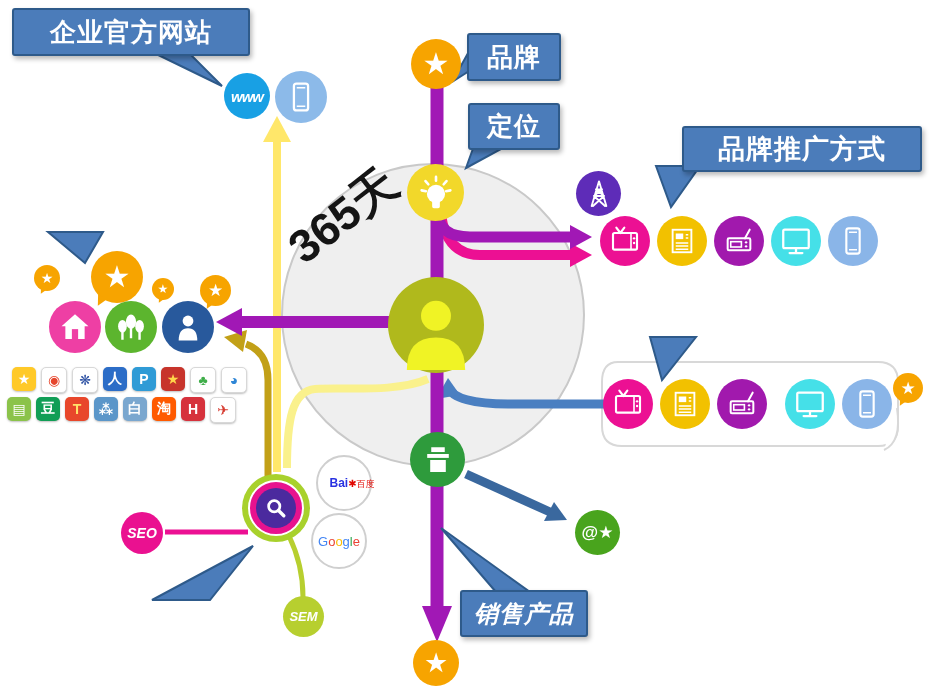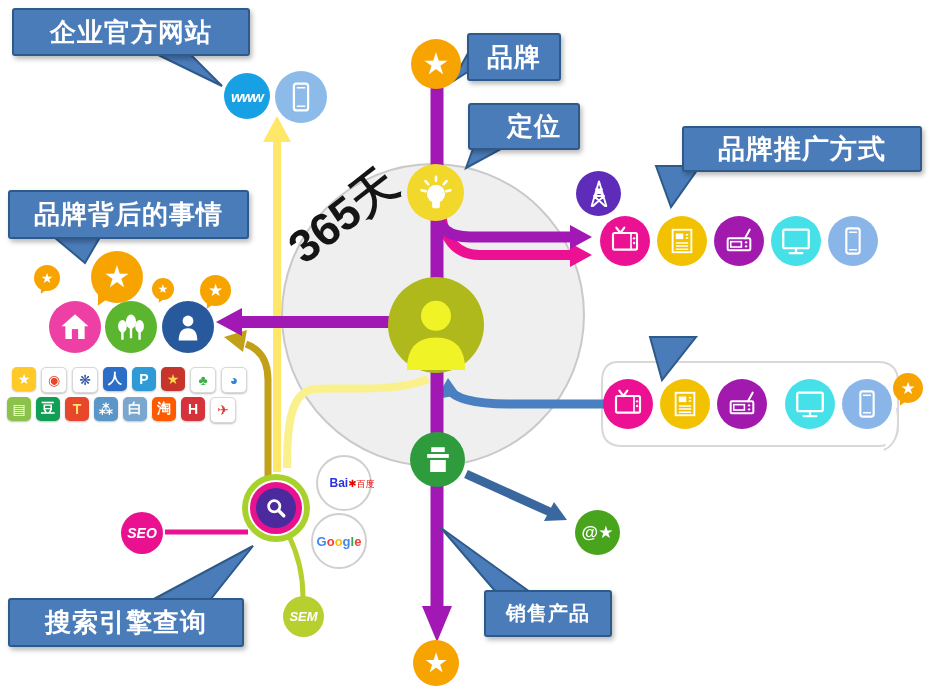--- a/index.html
+++ b/index.html
@@ -75,36 +75,30 @@
       <polygon points="656,166 671,207 700,166"></polygon>
       <polygon points="650,337 662,380 696,337"></polygon>
       <polygon points="152,600 253,546 210,600"></polygon>
       <polygon points="496,592 441,528 530,592"></polygon>
     </g>
   </svg>
 
   <div class="callout" style="left:12px;top:8px;width:234px;height:44px;font-size:26px;">
       <span>企业官方网站</span>
     </div>
-  <div class="callout" style="left:8px;top:190px;width:237px;height:45px;font-size:26px;">
-      <span>品牌背后的事情</span>
-    </div>
   <div class="callout" style="left:467px;top:5px;width:90px;height:44px;font-size:26px;margin-top:28px;">
       <span>品牌</span>
     </div>
-  <div class="callout" style="left:468px;top:103px;width:88px;height:43px;font-size:26px;padding-left:20px;">
+  <div class="callout" style="left:468px;top:103px;width:88px;height:43px;font-size:26px;">
       <span>定位</span>
     </div>
   <div class="callout" style="left:638px;top:126px;width:236px;height:42px;font-size:27px;margin-left:44px;">
       <span>品牌推广方式</span>
     </div>
-  <div class="callout" style="left:8px;top:598px;width:232px;height:45px;font-size:26px;">
-      <span>搜索引擎查询</span>
-    </div>
-  <div class="callout" style="left:484px;top:590px;width:124px;height:43px;font-size:20px;">
+  <div class="callout" style="left:460px;top:590px;width:124px;height:43px;font-size:24px;font-style:italic;">
       <span>销售产品</span>
     </div>
 
   <div class="days" style="left:282px;top:185px;">365天</div>
 
   <div class="circle" style="left:224px;top:73px;width:46px;height:46px;background:#18a0e4;">
     <span style="color:#fff;font-weight:bold;font-style:italic;font-size:15px;letter-spacing:-1px;">www</span>
   </div>
   <div class="circle" style="left:275px;top:71px;width:52px;height:52px;background:#8cbae9;">
     <svg viewBox="0 0 24 24" width="34" height="34">
@@ -311,16 +305,16 @@
   <div class="circle" style="left:121px;top:512px;width:42px;height:42px;background:#ea1190;">
     <span class="badge-label" style="font-size:14px;">SEO</span>
   </div>
   <div class="circle" style="left:283px;top:596px;width:41px;height:41px;background:#b7cf2f;">
     <span class="badge-label" style="font-size:13px;">SEM</span>
   </div>
   <div class="circle engine" style="left:316px;top:455px;width:52px;height:52px;">
     <span style="font-size:12px;white-space:nowrap;margin-left:16px;"><b style="color:#2932e1;">Bai</b><span style="color:#e10601;font-size:10px;">✱</span><span style="color:#e10601;font-size:9px;">百度</span></span>
   </div>
   <div class="circle engine" style="left:311px;top:513px;width:52px;height:52px;">
-    <span style="font-size:13px;font-weight:bold;"><span style="color: rgb(66, 133, 244);">G</span><span style="color: rgb(234, 67, 53);">o</span><span style="color: rgb(251, 188, 5);">o</span><span style="color: rgb(66, 133, 244);">g</span><span style="color: rgb(52, 168, 83);">l</span><span style="color: rgb(234, 67, 53);">e</span></span>
+    <span style="font-size:13px;font-weight:normal;"><span style="color: rgb(66, 133, 244);">G</span><span style="color: rgb(234, 67, 53);">o</span><span style="color: rgb(251, 188, 5);">o</span><span style="color: rgb(66, 133, 244);">g</span><span style="color: rgb(52, 168, 83);">l</span><span style="color: rgb(234, 67, 53);">e</span></span>
   </div>
 
 </div>
 
 </body></html>

